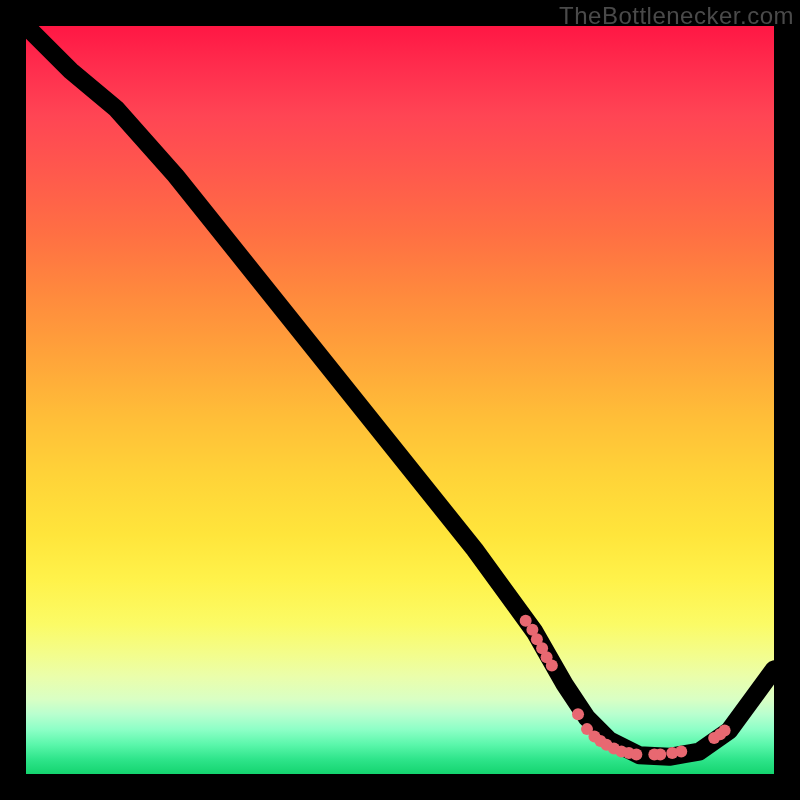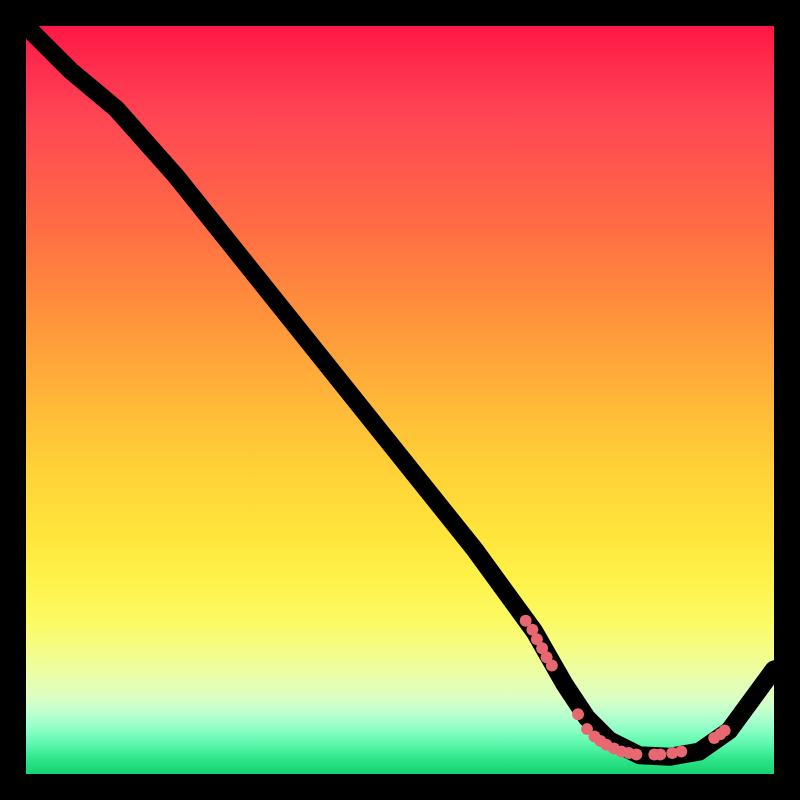--- a/index.html
+++ b/index.html
@@ -75,20 +75,21 @@
   }
   svg.curve circle.point {
     fill: #e86871;
     stroke: none;
   }
 </style>
 </head>
 <body>
 
 <div class="frame">
+  <div class="watermark">TheBottlenecker.com</div>
 
   <div class="plot-area"></div>
 
   <svg class="curve" viewBox="0 0 100 100" preserveAspectRatio="none">
     <path class="line" d="M0.00 0.00 L6.00 6.00 L12.00 11.00 L20.00 20.00 L30.00 32.50 L40.00 45.00 L50.00 57.50 L60.00 70.00 L68.00 81.00 L72.00 88.00 L75.00 92.50 L78.00 95.50 L82.00 97.50 L86.00 97.70 L90.00 97.00 L94.00 94.20 L100.00 86.00" stroke-width="0.321"></path>
     <g>
         <circle class="point" cx="66.80" cy="79.50" r="0.802"></circle>
         <circle class="point" cx="67.70" cy="80.70" r="0.802"></circle>
         <circle class="point" cx="68.30" cy="82.00" r="0.802"></circle>
         <circle class="point" cx="69.00" cy="83.20" r="0.802"></circle>

